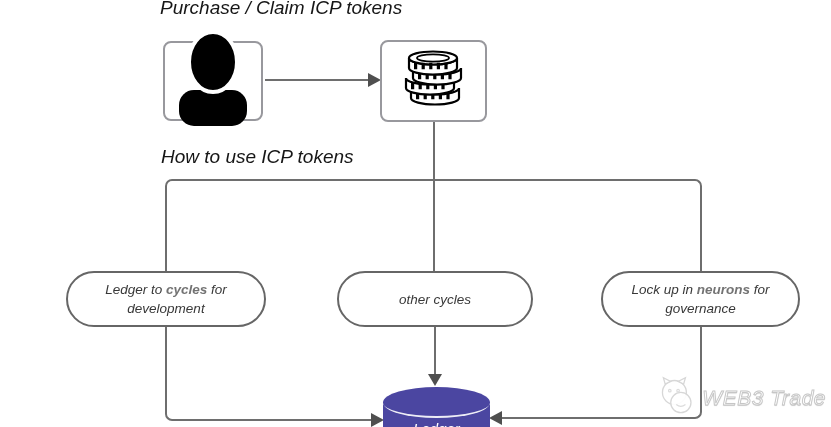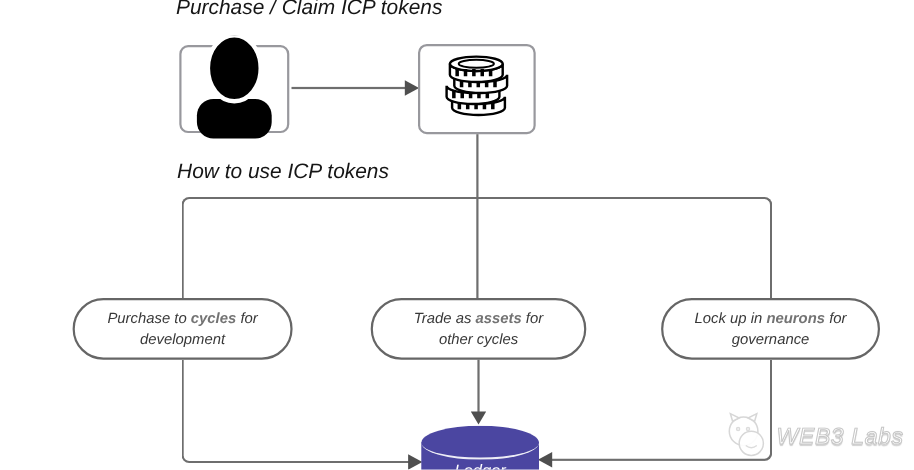--- a/index.html
+++ b/index.html
@@ -109,27 +109,26 @@
   </svg>
 
   <div class="v-line" style="left:433px;top:122px;width:2px;height:150px;"></div>
 
   <div class="title" style="left:161px;top:146px;">How to use ICP tokens</div>
 
   <div class="branch-frame"></div>
 
   <div class="oval" style="left:66px;width:200px;">
     <div class="oval-text">
-      <div><span>Purchase to </span><b>cycles</b><span> for</span></div>
+      <div><span>Ledger to </span><b>cycles</b><span> for</span></div>
       <div>development</div>
     </div>
   </div>
   <div class="oval" style="left:337px;width:196px;">
     <div class="oval-text">
-      <div><span>Trade as </span><b>assets</b><span> for</span></div>
       <div>other cycles</div>
     </div>
   </div>
   <div class="oval" style="left:601px;width:199px;">
     <div class="oval-text">
       <div><span>Lock up in </span><b>neurons</b><span> for</span></div>
       <div>governance</div>
     </div>
   </div>
 
@@ -153,16 +152,16 @@
         <path d="M10 10 L8 3 L16 7 Z"></path>
         <path d="M30 10 L32 3 L24 7 Z"></path>
         <circle cx="27" cy="30" r="11"></circle>
       </g>
       <g stroke="#dcdcdc" stroke-width="1.3" fill="none">
         <circle cx="15" cy="17" r="1.4"></circle>
         <circle cx="24" cy="17" r="1.4"></circle>
         <path d="M22 32 q5 4 10 0"></path>
       </g>
     </svg>
-    <span class="wm-text">WEB3 Labs</span>
+    <span class="wm-text">WEB3 Trade</span>
   </div>
 
 </div>
 
 </body></html>

